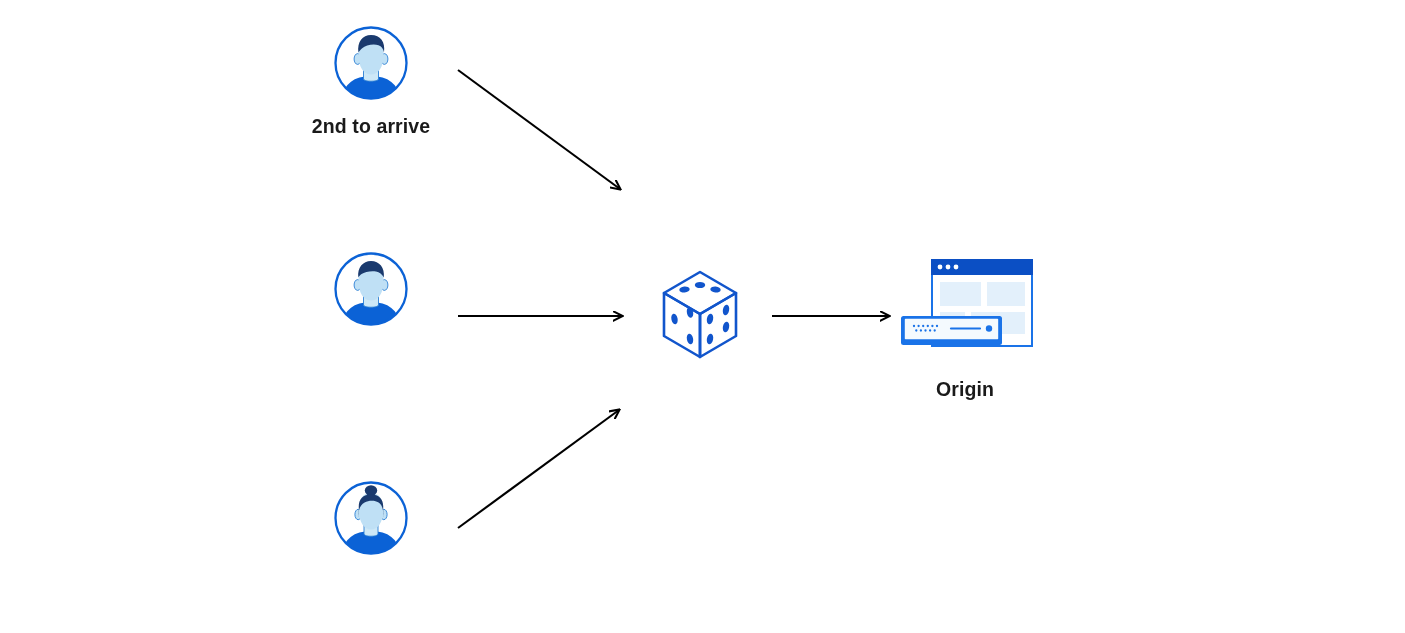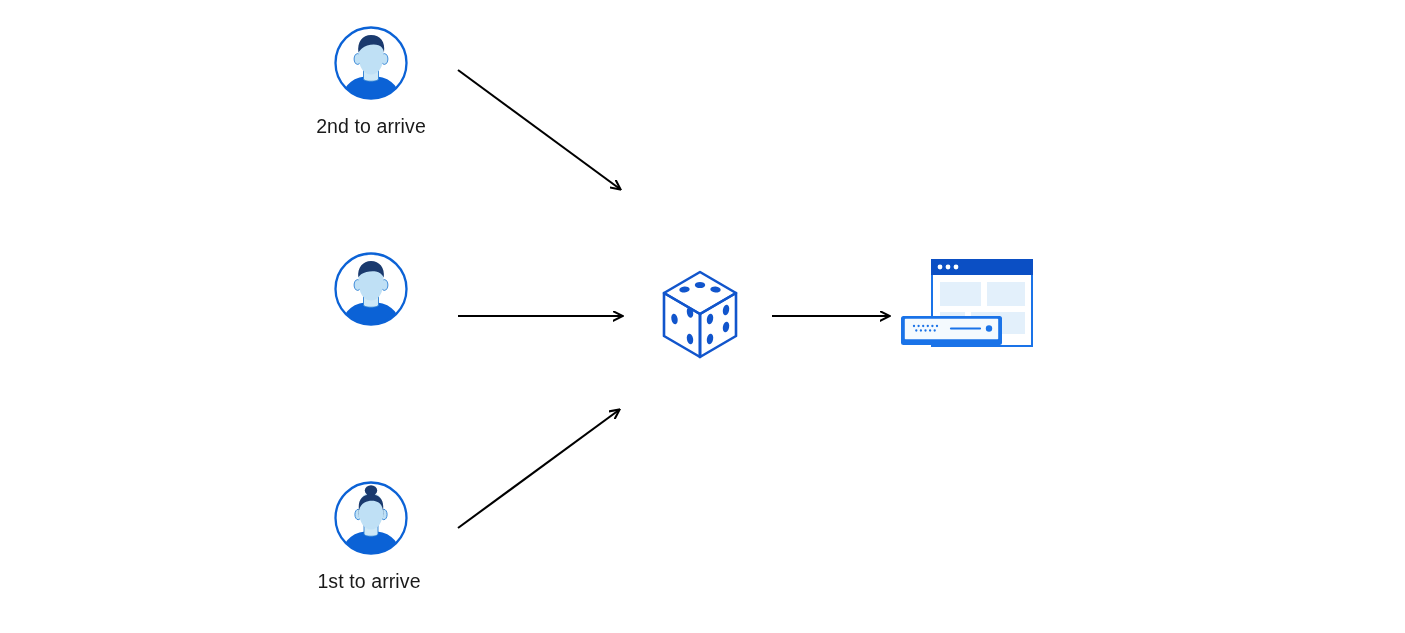--- a/index.html
+++ b/index.html
@@ -19,20 +19,21 @@
 
   
   .nlabel{
     position:absolute;
     font-size:19.5px;
     color:#1a1a1a;
     letter-spacing:.1px;
     text-align:center;
     white-space:nowrap;
     font-family:"Liberation Sans", sans-serif;
+    font-weight:bold;
   }
 
   
   .dice-wrap{position:absolute;width:86px;height:96px;}
   .dice-svg{display:block;width:86px;height:96px;}
 
   
   .origin-wrap{position:absolute;width:140px;height:105px;}
   .origin-svg{display:block;width:140px;height:105px;}
 
@@ -125,21 +126,20 @@
 
         <path d="M27 31.5 C25.6 21 30 15.5 39 15.5 C48 15.5 52.4 21 51 31.5
                  C50 25.5 47.5 23.2 43.5 22.2 C40 21.4 35.6 21.8 32.6 23.6
                  C29.8 25.3 27.8 27.6 27 31.5 Z" fill="#1a3a6e"></path>
         <path d="M27.2 30 C26.2 34 26.6 38.5 27.6 41.5 C26 36 26.2 32.6 27.2 30 Z" fill="#1a3a6e"></path>
         <path d="M50.8 30 C51.8 34 51.4 38.5 50.4 41.5 C52 36 51.8 32.6 50.8 30 Z" fill="#1a3a6e"></path>
       </g>
       <circle cx="39" cy="39" r="35.5" fill="none" stroke="#0b62d6" stroke-width="2.3"></circle>
     </svg>
   </div>
-  <div class="nlabel" style="left:269px;top:570px;width:200px;">1st to arrive</div>
 
   <div class="dice-wrap" style="left:657px;top:267px;">
     <svg class="dice-svg" viewBox="0 0 86 96">
       <g fill="none" stroke="#1155cc" stroke-width="2.6" stroke-linejoin="round" stroke-linecap="round">
 
         <path d="M43 5 L79 26 L43 47 L7 26 Z"></path>
 
         <path d="M7 26 L43 47 L43 90 L7 69 Z"></path>
 
         <path d="M79 26 L79 69 L43 90 L43 47 Z"></path>
@@ -197,14 +197,15 @@
             <circle cx="24.9" cy="74.5" r="1.15"></circle>
           <circle cx="29.5" cy="74.5" r="1.15"></circle>
             <circle cx="34.1" cy="74.5" r="1.15"></circle>
           <circle cx="38.7" cy="74.5" r="1.15"></circle>
         </g>
         <line x1="55" y1="72.5" x2="84" y2="72.5" stroke="#1a73e8" stroke-width="2.2" stroke-linecap="round"></line>
         <circle cx="93" cy="72.5" r="3.2" fill="#1a73e8"></circle>
       </g>
     </svg>
   </div>
+  <div class="nlabel" style="left:865px;top:378px;width:200px;">Origin</div>
 
 </div>
 
 </body></html>

